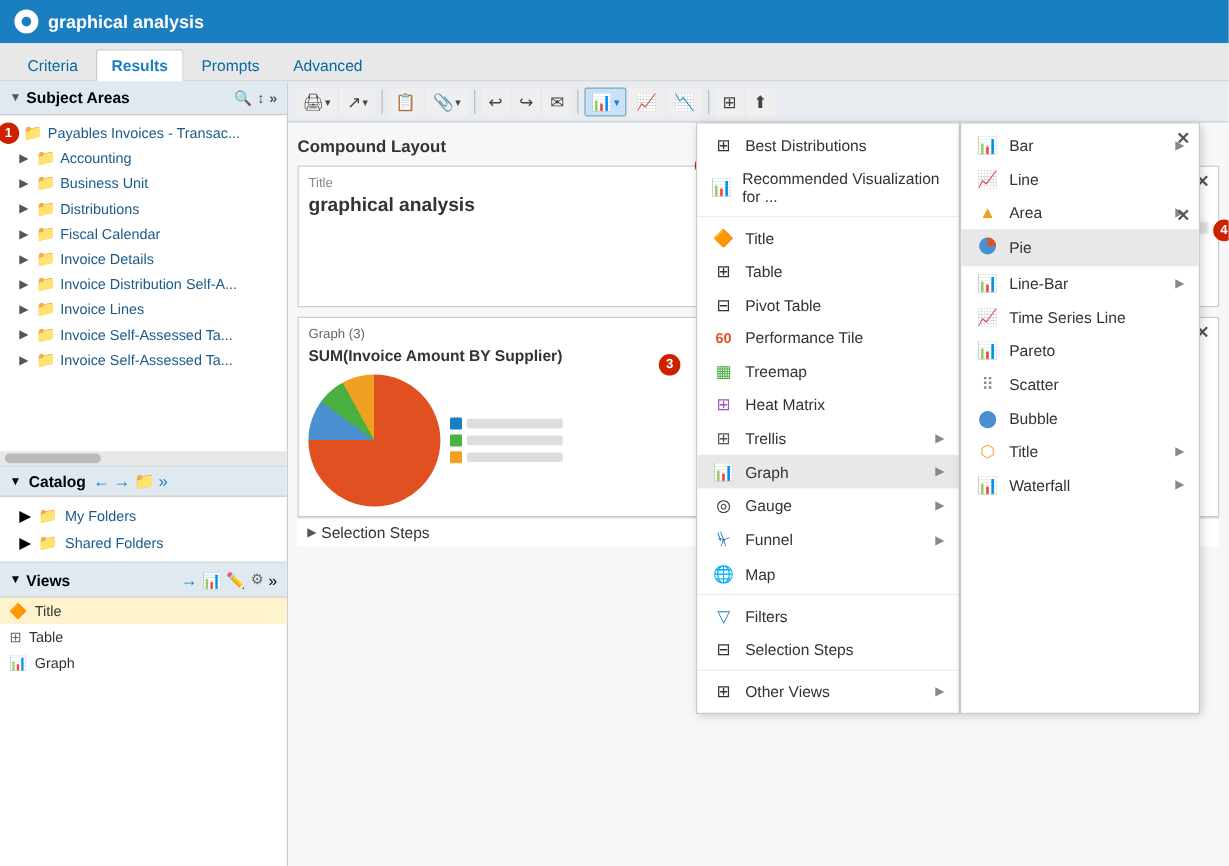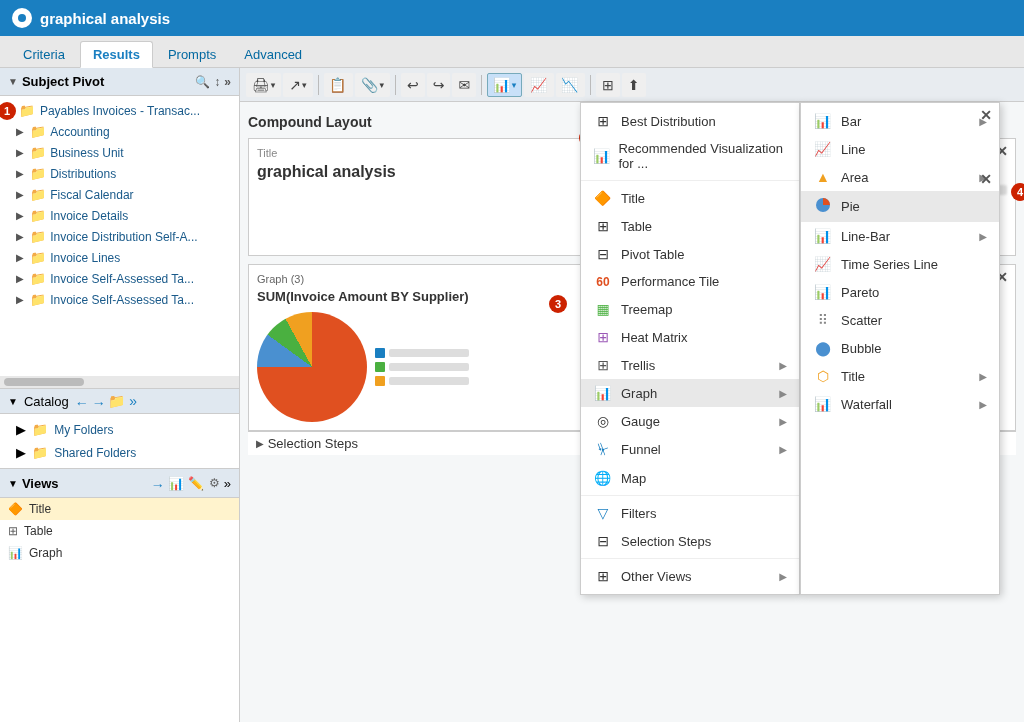--- a/index.html
+++ b/index.html
@@ -337,21 +337,21 @@
   <div class="tab">Prompts</div>
   <div class="tab">Advanced</div>
 </div>
 
 <div class="main-layout">
 
   <div class="left-panel">
 
     <div class="section-header">
       <span class="collapse-icon">▼</span>
-      <span>Subject Pivot</span>
+      <span>Subject Areas</span>
       <div class="section-tools">
         <span>🔍</span>
         <span>↕</span>
         <span>»</span>
       </div>
     </div>
 
     <div class="tree-area">
 
       <div style="position:relative; padding: 3px 8px; display:flex; align-items:center; gap:4px;">
@@ -408,21 +408,21 @@
       </div>
     </div>
 
     <div class="scrollbar-area">
       <div class="scroll-thumb"></div>
     </div>
 
     <div class="catalog-section">
       <div class="catalog-tools">
         <span style="font-size:10px;">▼</span>
-        <span style="font-weight:normal;">Catalog</span>
+        <span style="font-weight:bold;">Catalog</span>
         <div class="nav-arrows">
           <span>←</span>
           <span>→</span>
           <span>📁</span>
           <span>»</span>
         </div>
       </div>
       <div class="catalog-items">
         <div class="catalog-item">
           <span class="expand-arrow">▶</span>
@@ -550,21 +550,21 @@
         <span class="expand-arrow">▶</span>
         <span>Selection Steps</span>
       </div>
     </div>
 
     <div class="dropdown-overlay">
 
       <div class="dropdown-menu">
         <div class="dropdown-item">
           <span class="item-icon">⊞</span>
-          <span>Best Distribution</span>
+          <span>Best Distributions</span>
         </div>
         <div class="dropdown-item">
           <span class="item-icon">📊</span>
           <span>Recommended Visualization for ...</span>
         </div>
         <div class="dropdown-sep"></div>
         <div class="dropdown-item">
           <span class="item-icon" style="color:#f0a020;">🔶</span>
           <span>Title</span>
         </div>

